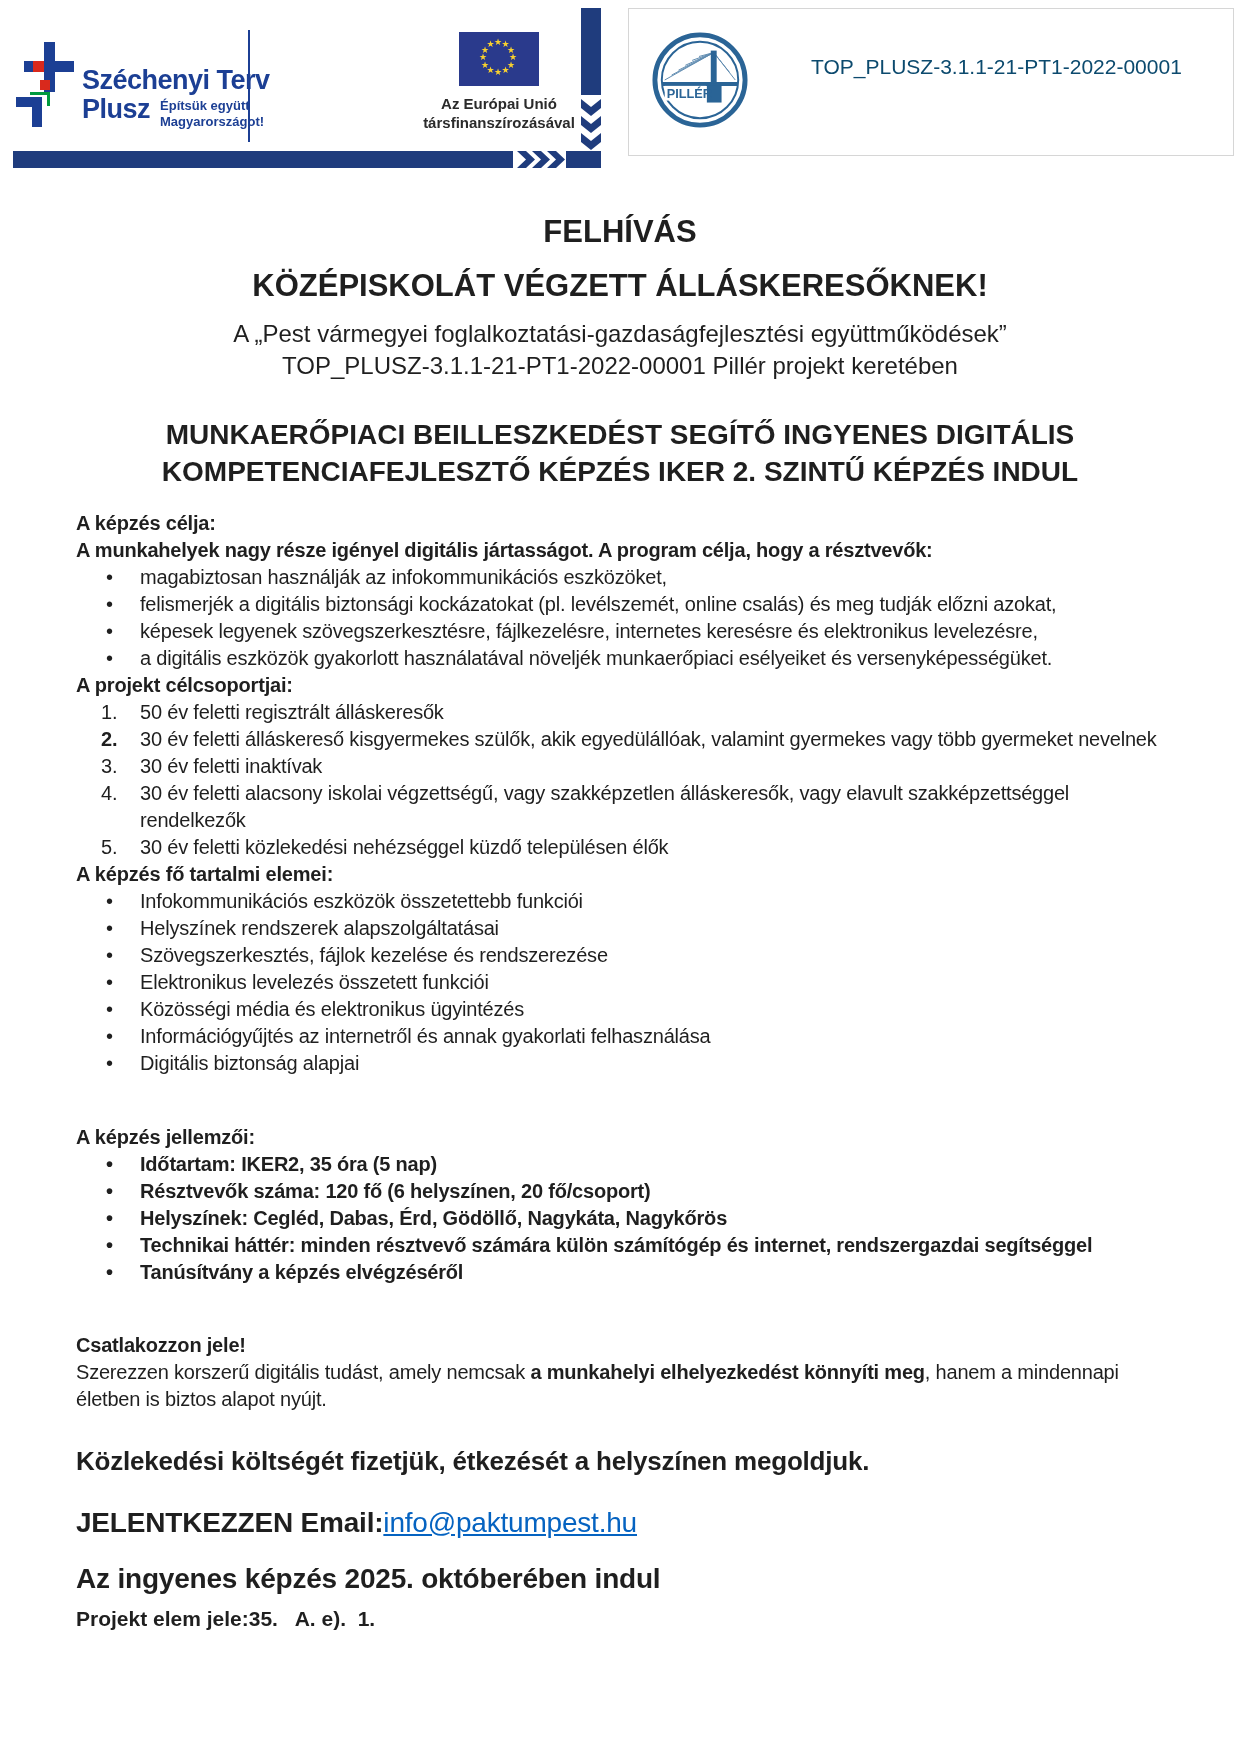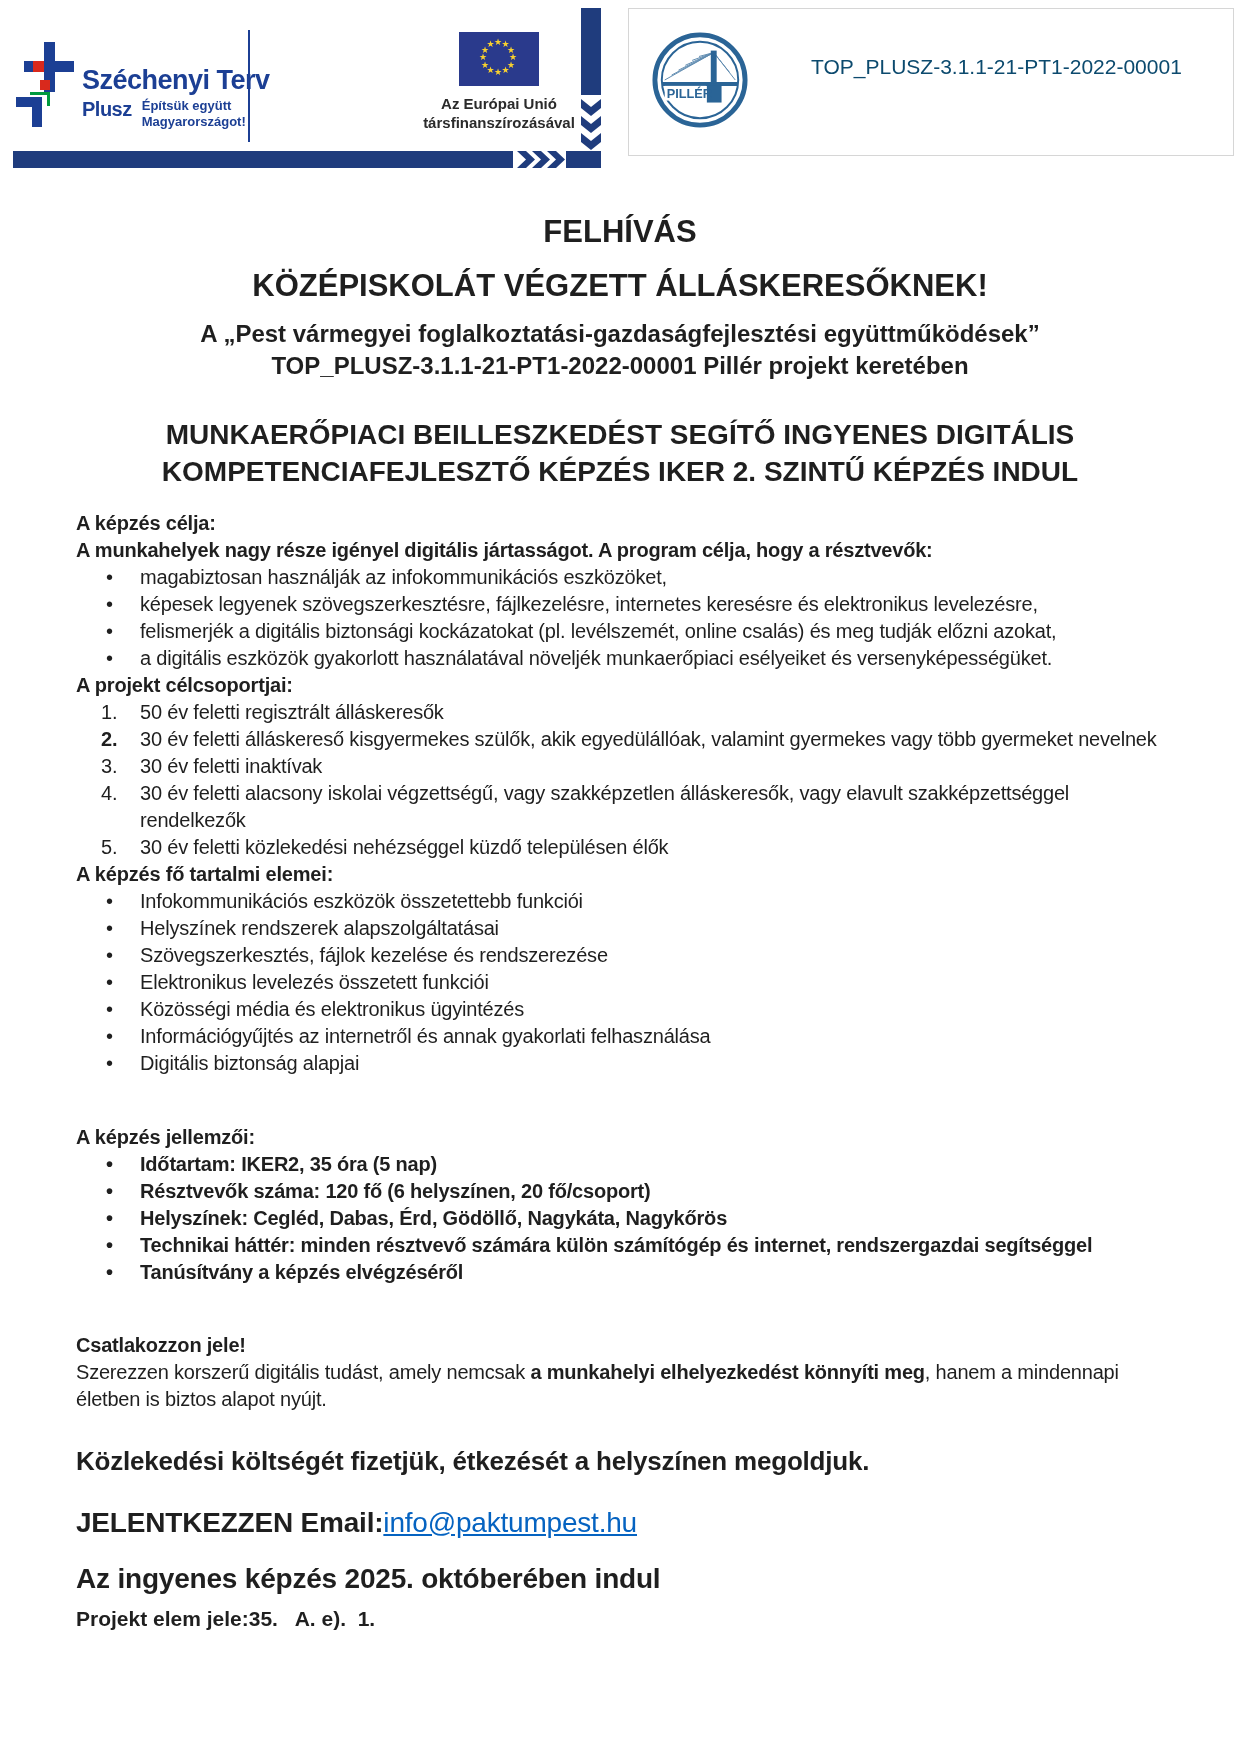--- a/index.html
+++ b/index.html
@@ -21,39 +21,39 @@
   .sz-mark .b2{position:absolute;left:8px;top:19px;width:50px;height:11px;background:#1c3f94;}
   .sz-mark .r1{position:absolute;left:17px;top:19px;width:11px;height:11px;background:#d9291c;}
   .sz-mark .r2{position:absolute;left:24px;top:38px;width:10px;height:10px;background:#d9291c;}
   .sz-mark .g1{position:absolute;left:14px;top:50px;width:20px;height:3px;background:#009a3e;}
   .sz-mark .g2{position:absolute;left:31px;top:50px;width:3px;height:14px;background:#009a3e;}
   .sz-mark .l1{position:absolute;left:0;top:55px;width:26px;height:10px;background:#1c3f94;}
   .sz-mark .l2{position:absolute;left:16px;top:55px;width:10px;height:30px;background:#1c3f94;}
   .sz-text{margin-left:8px;margin-top:22px;color:#1c3f94;}
   .sz-name1{font-size:27px;font-weight:700;letter-spacing:-0.5px;}
   .sz-row2{display:flex;align-items:flex-start;}
-  .sz-name2{font-size:20px;font-weight:700;letter-spacing:-0.5px;line-height:26px;}
+  .sz-name2{font-size:27px;font-weight:700;letter-spacing:-0.5px;line-height:26px;}
   .sz-tagline{margin-left:10px;margin-top:2px;font-size:13px;font-weight:700;line-height:16px;}
   .divider{position:absolute;left:248px;top:30px;width:2px;height:112px;background:#1c3f94;}
   .logo-gov{position:absolute;left:255px;top:28px;width:130px;text-align:center;}
   .gov-caption{margin-top:6px;font-family:"Liberation Serif", serif;font-size:14px;
     letter-spacing:1.5px;color:#3f4a55;line-height:19px;}
   .logo-eu{position:absolute;left:408px;top:32px;width:182px;text-align:center;}
   .eu-flag{position:relative;width:80px;height:54px;margin:0 auto;background:#2a3a8c;}
   .eu-flag span{position:absolute;font-size:9px;color:#f8d12e;transform:translate(-50%,-55%);line-height:1;}
   .eu-caption{margin-top:8px;font-size:15px;font-weight:700;color:#2b2b2b;line-height:19px;}
   .project-box{position:absolute;left:628px;top:8px;width:604px;height:146px;
     border:1px solid #d6d6d6;background:#fff;}
   .piller{position:absolute;left:22px;top:22px;}
   .project-code{position:absolute;left:182px;top:46px;font-size:21px;color:#0c4a6e;}
   
   .content{padding:0 76px;}
   .t-main{margin:24px 0 0;text-align:center;font-size:31px;font-weight:700;}
   .t-aud{margin:18px 0 0;text-align:center;font-size:31px;font-weight:700;}
-  .t-sub{margin:14px 0 0;text-align:center;font-size:24px;font-weight:700;line-height:32px;}
+  .t-sub{margin:14px 0 0;text-align:center;font-size:24px;font-weight:400;line-height:32px;}
   .t-course{margin:34px auto 0;max-width:920px;text-align:center;font-size:28px;font-weight:700;line-height:37px;}
   .body-text{font-size:20px;line-height:27px;letter-spacing:-0.2px;}
   .sec-head{font-weight:700;}
   .goal-block{margin-top:20px;}
   .li{display:flex;}
   .li .marker{flex:0 0 34px;margin-left:30px;}
   .li .marker::before{content:"•";}
   .li .num{flex:0 0 39px;margin-left:25px;}
   .li .txt{flex:1 1 auto;}
   .target-list .li:nth-child(3) .num{font-weight:700;}
@@ -170,25 +170,25 @@
 
     <div class="body-text goal-block">
       <div class="sec-head">A képzés célja:</div>
       <div class="sec-head">A munkahelyek nagy része igényel digitális jártasságot. A program célja, hogy a résztvevők:</div>
       <div class="li">
           <span class="marker"></span>
           <span class="txt">magabiztosan használják az infokommunikációs eszközöket,</span>
         </div>
       <div class="li">
           <span class="marker"></span>
+          <span class="txt">felismerjék a digitális biztonsági kockázatokat (pl. levélszemét, online csalás) és meg tudják előzni azokat,</span>
+        </div>
+      <div class="li">
+          <span class="marker"></span>
           <span class="txt">képesek legyenek szövegszerkesztésre, fájlkezelésre, internetes keresésre és elektronikus levelezésre,</span>
-        </div>
-      <div class="li">
-          <span class="marker"></span>
-          <span class="txt">felismerjék a digitális biztonsági kockázatokat (pl. levélszemét, online csalás) és meg tudják előzni azokat,</span>
         </div>
       <div class="li">
           <span class="marker"></span>
           <span class="txt">a digitális eszközök gyakorlott használatával növeljék munkaerőpiaci esélyeiket és versenyképességüket.</span>
         </div>
     </div>
 
     <div class="body-text target-list">
       <div class="sec-head">A projekt célcsoportjai:</div>
       <div class="li">

